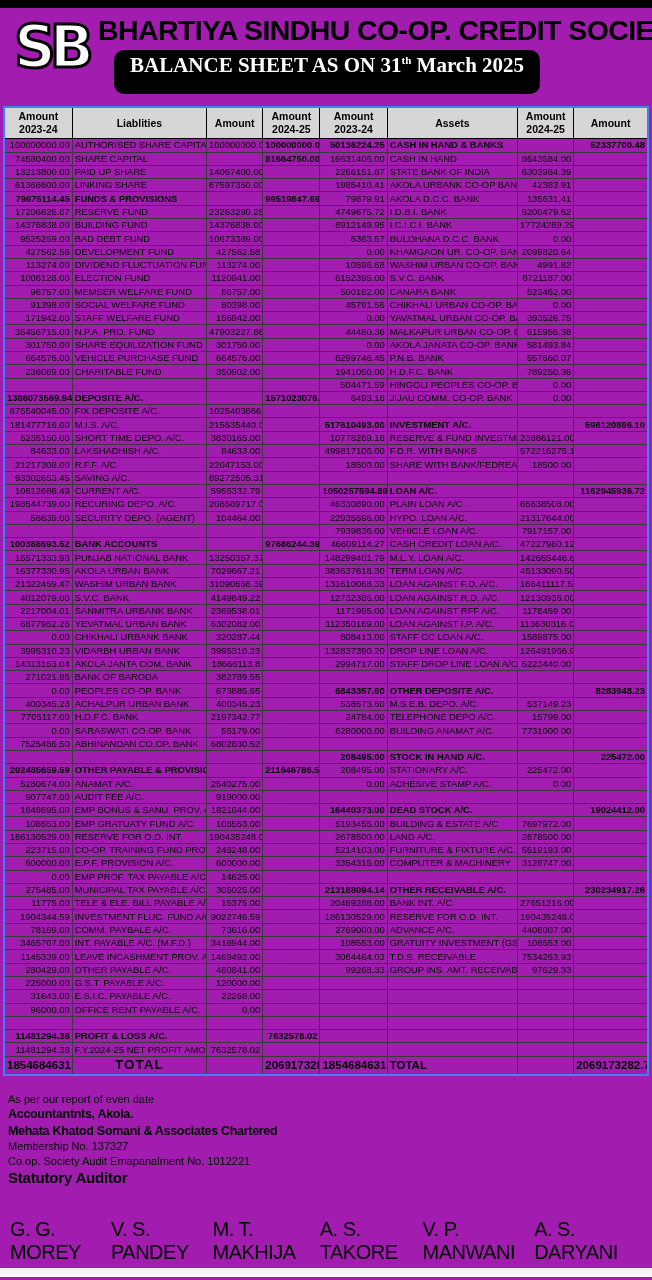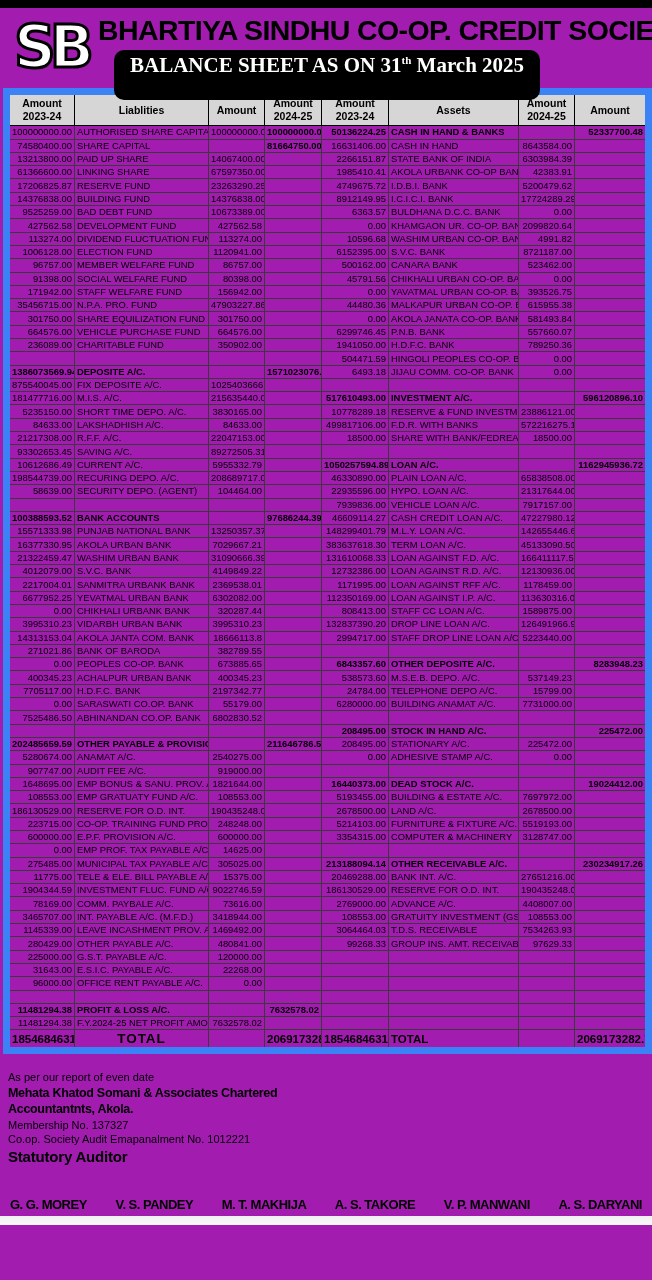--- a/index.html
+++ b/index.html
@@ -6,40 +6,40 @@
   .page{position:relative;width:652px;height:1280px;background:#a21caf;overflow:hidden;
         font-family:"Liberation Sans",sans-serif;color:#000;}
   .topbar{height:8px;background:#000;width:100%;}
   .hdr{position:relative;height:78px;}
   .logo{position:absolute;left:8px;top:4px;width:86px;height:74px;
         font-family:"DejaVu Sans",sans-serif;font-weight:900;font-size:58px;line-height:70px;
         color:#fff;-webkit-text-stroke:3px #000;text-align:center;letter-spacing:-6px;}
   .title{position:absolute;left:98px;top:6px;right:0;overflow:hidden;white-space:nowrap;
          font-weight:bold;font-size:28.5px;letter-spacing:-0.6px;}
   .subtitle{position:absolute;left:114px;top:42px;background:#000;color:#fff;
-            border-radius:10px;padding:3px 16px 22px 16px;
+            border-radius:10px;padding:3px 16px 16px 16px;
             font-family:"Liberation Serif",serif;font-weight:bold;font-size:21px;white-space:nowrap;}
   .subtitle sup{font-size:11px;vertical-align:super;}
-  table.bs{border-collapse:collapse;table-layout:fixed;margin:2px 2px 0 3px;width:646px;
-           border:7px solid #3b82f6;}
+  table.bs{border-collapse:collapse;table-layout:fixed;margin:20px 2px 0 3px;width:646px;
+           border:2px solid #3b82f6;}
   table.bs th{background:#d6d6d6;border:1px solid #000;font-size:10.5px;font-weight:bold;
               padding:2px 1px;white-space:pre-line;line-height:1.25;}
   table.bs td{border:1px solid #3a3a3a;font-size:9.4px;height:12.3px;line-height:1.05;
               padding:0 2px;overflow:hidden;white-space:nowrap;}
   td.num{text-align:right;}
   td.lbl{text-align:left;}
   td.b{font-weight:bold;}
   tr.totalrow td{height:17px;font-size:11.5px;font-weight:bold;}
   tr.totalrow td.tc{text-align:center;font-size:13.5px;letter-spacing:1px;}
   .report{margin:16px 0 0 8px;font-size:11.5px;line-height:1.32;}
   .report .b1{font-size:11px;}
   .report .bold{font-weight:bold;font-size:12.5px;letter-spacing:-0.3px;}
   .report .bold2{font-weight:bold;font-size:15px;letter-spacing:-0.2px;}
   .sigs{display:flex;justify-content:space-between;margin:30px 10px 0 10px;
-        font-weight:bold;font-size:13px;letter-spacing:-0.5px;}
+        font-weight:normal;font-size:20px;letter-spacing:-0.5px;}
   .graystrip{margin-top:4px;height:9px;background:linear-gradient(#f0f0f0,#fafafa);}
 </style>
 </head>
 <body>
 
 <div class="page">
   <div class="topbar"></div>
 
   <div class="hdr">
     <div class="logo">SB</div>
@@ -109,20 +109,30 @@
           <td class="num">61366600.00</td>
           <td class="lbl">LINKING SHARE</td>
           <td class="num">67597350.00</td>
           <td class="num b"></td>
           <td class="num">1985410.41</td>
           <td class="lbl">AKOLA URBANK CO-OP BANK</td>
           <td class="num">42383.91</td>
           <td class="num b"></td>
         </tr>
         <tr>
+          <td class="num b">79675114.45</td>
+          <td class="lbl b">FUNDS &amp; PROVISIONS</td>
+          <td class="num b"></td>
+          <td class="num b">99519847.69</td>
+          <td class="num">79879.91</td>
+          <td class="lbl">AKOLA D.C.C. BANK</td>
+          <td class="num">135631.41</td>
+          <td class="num b"></td>
+        </tr>
+        <tr>
           <td class="num">17206825.87</td>
           <td class="lbl">RESERVE FUND</td>
           <td class="num">23263290.25</td>
           <td class="num b"></td>
           <td class="num">4749675.72</td>
           <td class="lbl">I.D.B.I. BANK</td>
           <td class="num">5200479.62</td>
           <td class="num b"></td>
         </tr>
         <tr>
@@ -763,22 +773,22 @@
           <td class="num b">1854684631.88</td>
           <td class="lbl b">TOTAL</td>
           <td class="num b"></td>
           <td class="num b">2069173282.79</td>
         </tr>
       </tbody>
   </table>
 
   <div class="report">
     <div class="b1">As per our report of even date</div>
+    <div class="bold">Accountantnts, Akola.</div>
     <div class="bold">Mehata Khatod Somani &amp; Associates Chartered</div>
-    <div class="bold">Accountantnts, Akola.</div>
     <div class="b1">Membership No. 137327</div>
     <div class="b1">Co.op. Society Audit Emapanalment No. 1012221</div>
     <div class="bold2">Statutory Auditor</div>
   </div>
 
   <div class="sigs">
     <span>G. G. MOREY</span>
     <span>V. S. PANDEY</span>
     <span>M. T. MAKHIJA</span>
     <span>A. S. TAKORE</span>

